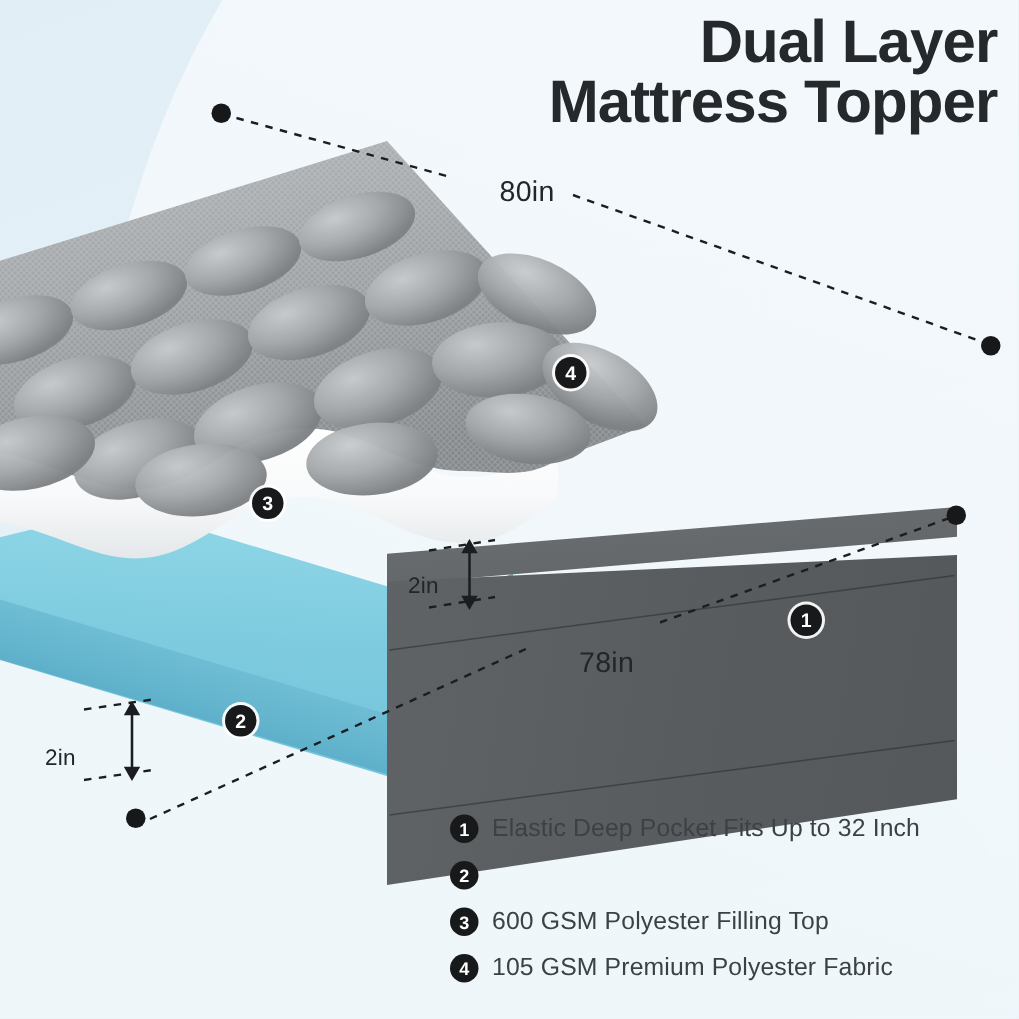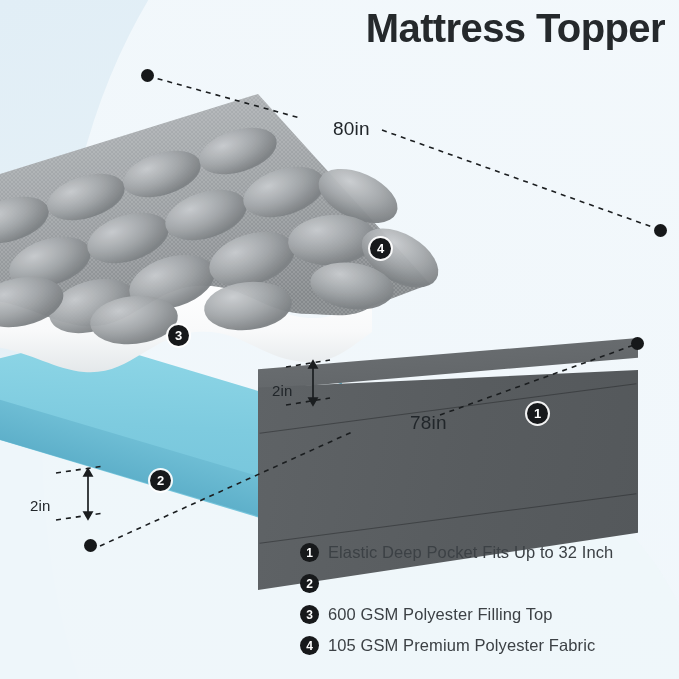--- a/index.html
+++ b/index.html
@@ -75,20 +75,21 @@
 </head>
 <body>
 
 <div id="stage">
 
   <div class="bg-base"></div>
   <div class="bg-swoosh"></div>
   <div class="bg-swoosh2"></div>
 
   <div class="title">
+    <span>Dual Layer</span>
     <span class="l2">Mattress Topper</span>
   </div>
 
   <div class="product">
 
     <div class="foam-top"></div>
     <div class="foam-side"></div>
     <div class="foam-side-r"></div>
 
     <svg class="topsvg" viewBox="0 0 679 480">
@@ -187,21 +188,21 @@
       <path d="M88 519 l-4 -7 h8 z"></path>
     </g>
   </svg>
 
   <div class="dot" style="left:141px;top:69px;"></div>
   <div class="dot" style="left:654px;top:224px;"></div>
   <div class="dot" style="left:631px;top:337px;"></div>
   <div class="dot" style="left:84px;top:539px;"></div>
 
   <div class="dimlabel" style="left:333px;top:118px;">80in</div>
-  <div class="dimlabel" style="left:386px;top:412px;margin-left:24px;">78in</div>
+  <div class="dimlabel" style="left:386px;top:432px;">78in</div>
   <div class="dimlabel small" style="left:272px;top:382px;">2in</div>
   <div class="dimlabel small" style="left:30px;top:497px;">2in</div>
 
   <div class="badge" style="left:527px;top:403px;">1</div>
   <div class="badge" style="left:150px;top:470px;">2</div>
   <div class="badge" style="left:168px;top:325px;">3</div>
   <div class="badge" style="left:370px;top:238px;">4</div>
 
   <div class="legend">
     <div class="legend-row">

